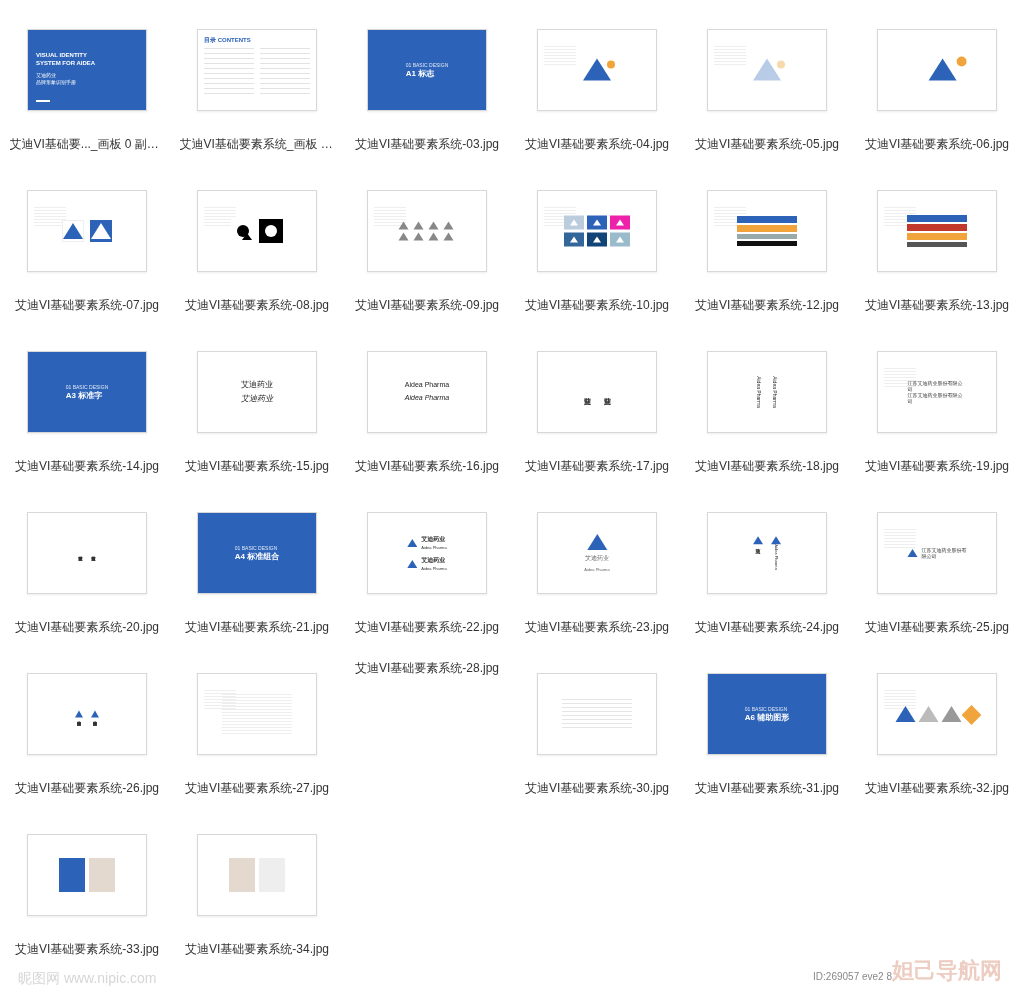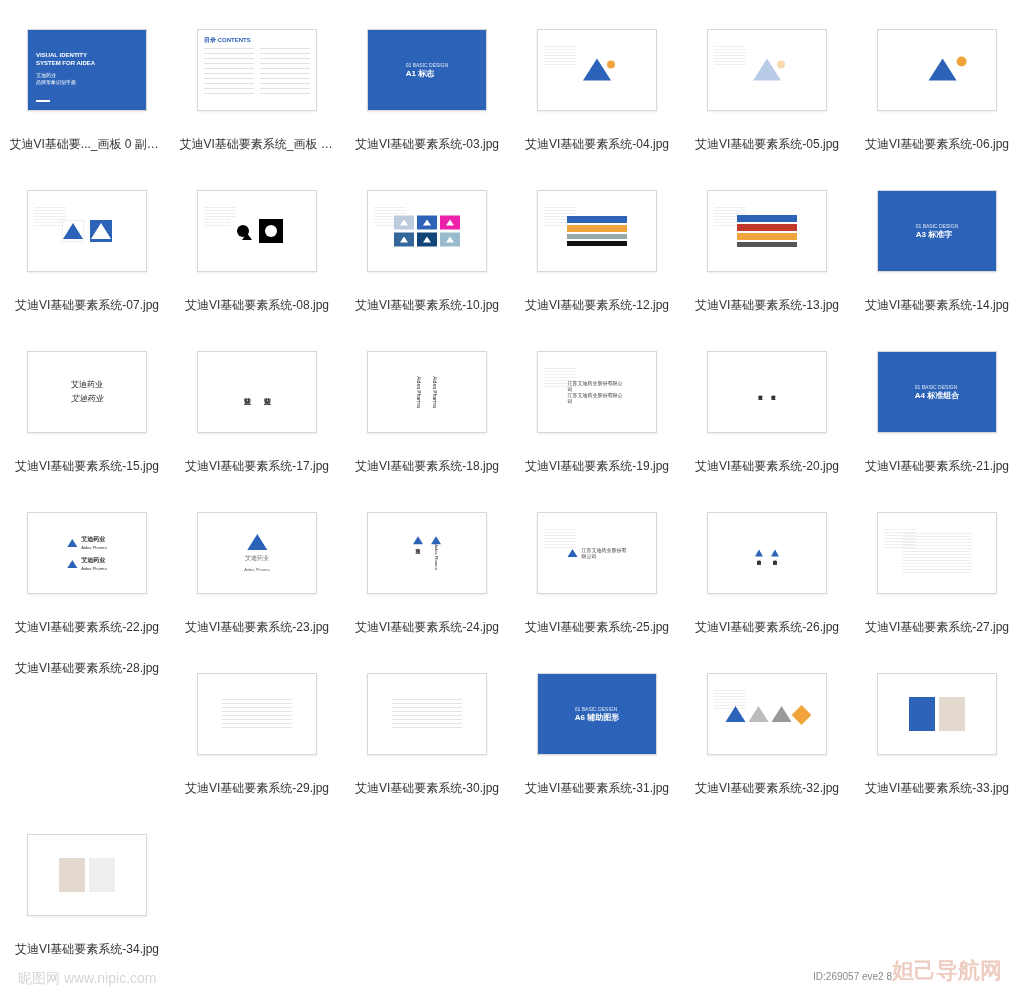--- a/index.html
+++ b/index.html
@@ -213,20 +213,40 @@
           <div class="t-footer"></div>
         </div>
      </div>
      <div class="filename">艾迪VI基础要素系统-08.jpg</div>
     </div>
     <div class="item">
       <div class="thumb-wrap">
        <div class="thumb ">
           <div class="t-header"></div>
           <div class="t-left-text"></div>
+       <div class="t-center-box" style="display:grid;grid-template-columns:repeat(4,12px);gap:3px;">
+         <span class="tri" style="border-left:5px solid transparent;border-right:5px solid transparent;border-bottom:8px solid #888;"></span>
+            <span class="tri" style="border-left:5px solid transparent;border-right:5px solid transparent;border-bottom:8px solid #888;"></span>
+            <span class="tri" style="border-left:5px solid transparent;border-right:5px solid transparent;border-bottom:8px solid #888;"></span>
+            <span class="tri" style="border-left:5px solid transparent;border-right:5px solid transparent;border-bottom:8px solid #888;"></span>
+            <span class="tri" style="border-left:5px solid transparent;border-right:5px solid transparent;border-bottom:8px solid #888;"></span>
+            <span class="tri" style="border-left:5px solid transparent;border-right:5px solid transparent;border-bottom:8px solid #888;"></span>
+            <span class="tri" style="border-left:5px solid transparent;border-right:5px solid transparent;border-bottom:8px solid #888;"></span>
+            <span class="tri" style="border-left:5px solid transparent;border-right:5px solid transparent;border-bottom:8px solid #888;"></span>
+       </div>
+          <div class="t-footer"></div>
+        </div>
+     </div>
+     <div class="filename">艾迪VI基础要素系统-09.jpg</div>
+    </div>
+    <div class="item">
+      <div class="thumb-wrap">
+       <div class="thumb ">
+          <div class="t-header"></div>
+          <div class="t-left-text"></div>
        <div class="t-center-box" style="display:grid;grid-template-columns:repeat(3,20px);gap:3px;">
          <span style="width:20px;height:14px;background:#bcd;display:flex;align-items:center;justify-content:center;">
               <span class="tri" style="border-left:4px solid transparent;border-right:4px solid transparent;border-bottom:6px solid #fff;"></span>
             </span>
             <span style="width:20px;height:14px;background:#2c63b8;display:flex;align-items:center;justify-content:center;">
               <span class="tri" style="border-left:4px solid transparent;border-right:4px solid transparent;border-bottom:6px solid #fff;"></span>
             </span>
             <span style="width:20px;height:14px;background:#e2a;display:flex;align-items:center;justify-content:center;">
               <span class="tri" style="border-left:4px solid transparent;border-right:4px solid transparent;border-bottom:6px solid #fff;"></span>
             </span>
@@ -293,20 +313,30 @@
        <div class="t-center-box" style="text-align:center;font-size:8px;color:#222;line-height:1.8;">艾迪药业<br><i>艾迪药业</i></div>
           <div class="t-footer"></div>
         </div>
      </div>
      <div class="filename">艾迪VI基础要素系统-15.jpg</div>
     </div>
     <div class="item">
       <div class="thumb-wrap">
        <div class="thumb ">
           <div class="t-header"></div>
+       <div class="t-center-box" style="text-align:center;font-size:7px;color:#222;line-height:1.8;">Aidea Pharma<br><i>Aidea Pharma</i></div>
+          <div class="t-footer"></div>
+        </div>
+     </div>
+     <div class="filename">艾迪VI基础要素系统-16.jpg</div>
+    </div>
+    <div class="item">
+      <div class="thumb-wrap">
+       <div class="thumb ">
+          <div class="t-header"></div>
        <div class="t-center-box" style="display:flex;gap:10px;">
          <span class="vert-text">艾迪药业</span>
             <span class="vert-text">艾迪药业</span>
        </div>
           <div class="t-footer"></div>
         </div>
      </div>
      <div class="filename">艾迪VI基础要素系统-17.jpg</div>
     </div>
     <div class="item">
@@ -443,30 +473,20 @@
           <div class="t-header"></div>
           <div class="t-left-text"></div>
        <div class="t-center-box" style="width:70px;height:40px;background:repeating-linear-gradient(#eee 0 1px,transparent 1px 3px);"></div>
           <div class="t-footer"></div>
         </div>
      </div>
      <div class="filename">艾迪VI基础要素系统-27.jpg</div>
     </div>
     <div class="item">
      <div class="filename">艾迪VI基础要素系统-28.jpg</div>
-    </div>
-    <div class="item">
-      <div class="thumb-wrap">
-       <div class="thumb ">
-          <div class="t-header"></div>
-       <div class="t-center-box" style="width:70px;height:30px;background:repeating-linear-gradient(#e5e5e5 0 1px,transparent 1px 4px);"></div>
-          <div class="t-footer"></div>
-        </div>
-     </div>
-     <div class="filename">艾迪VI基础要素系统-29.jpg</div>
     </div>
     <div class="item">
       <div class="thumb-wrap">
        <div class="thumb ">
           <div class="t-header"></div>
        <div class="t-center-box" style="width:70px;height:30px;background:repeating-linear-gradient(#e5e5e5 0 1px,transparent 1px 4px);"></div>
           <div class="t-footer"></div>
         </div>
      </div>
      <div class="filename">艾迪VI基础要素系统-30.jpg</div>

